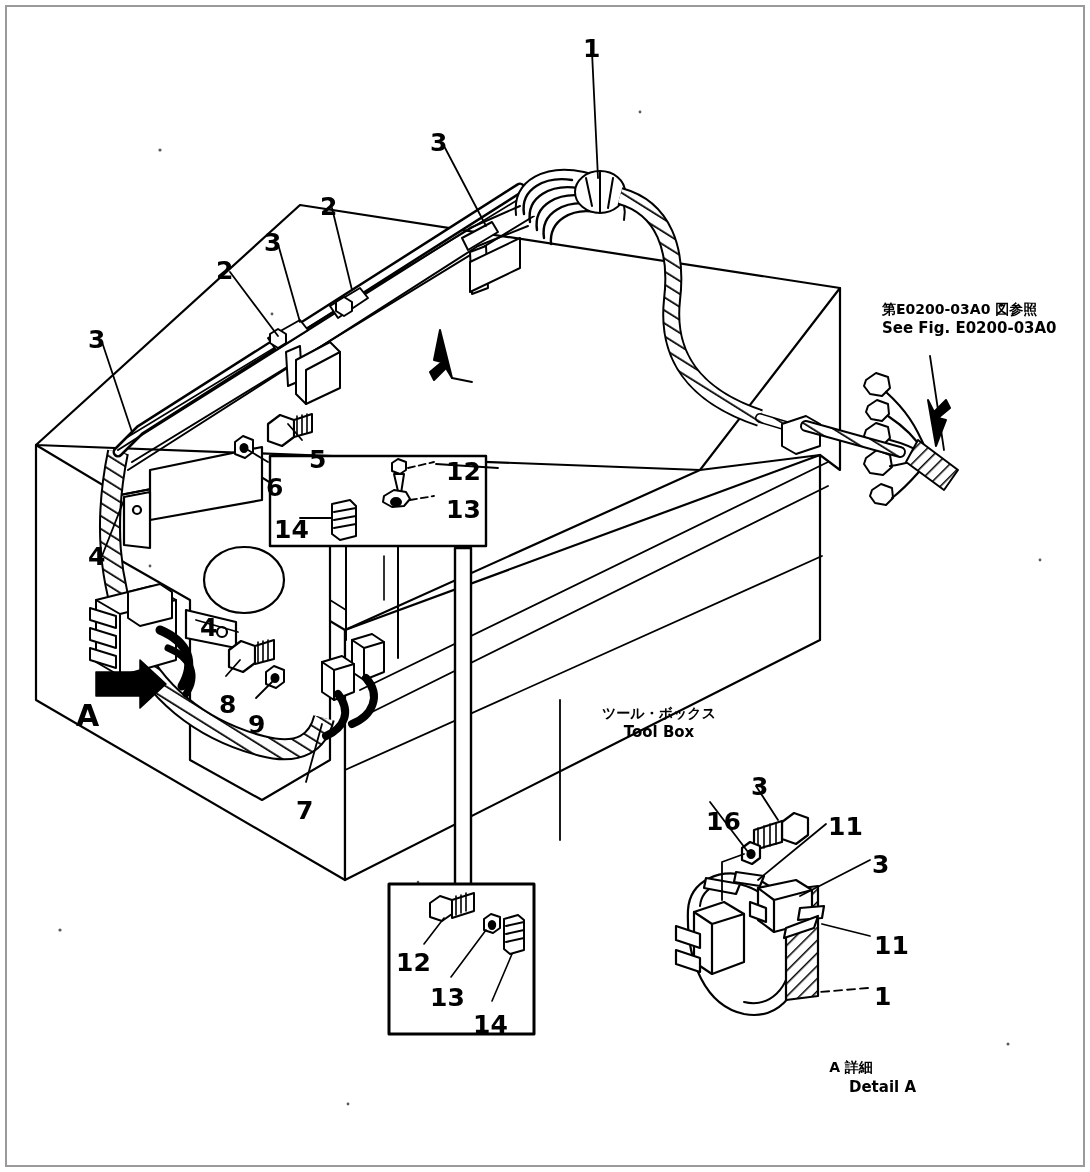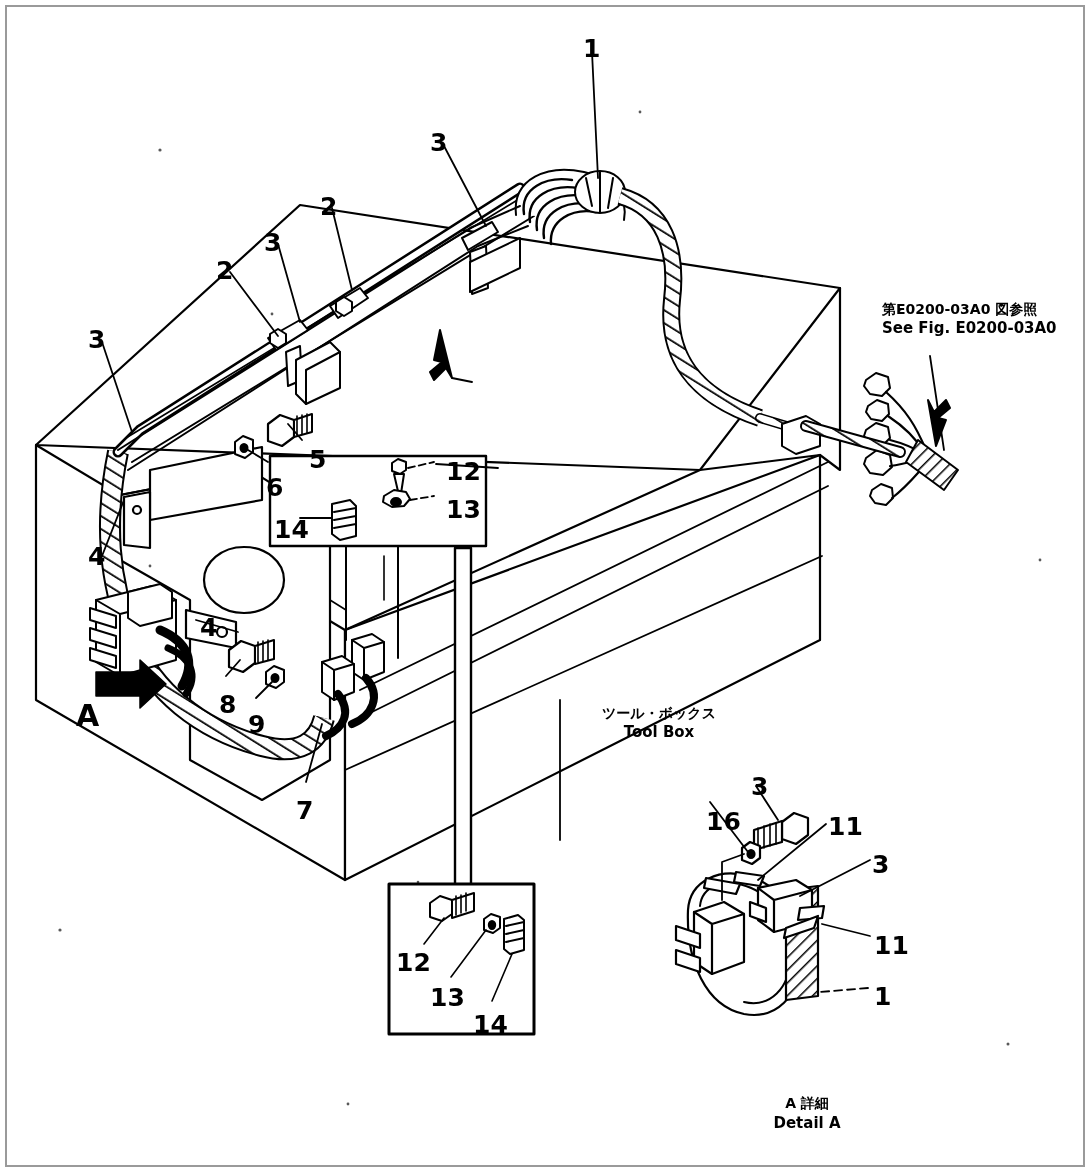--- a/index.html
+++ b/index.html
@@ -371,20 +371,20 @@
   <div style="position:absolute;left:882px;top:302px;">
     <div class="lbl capjp" style="position:relative;left:0;top:0;">第E0200-03A0 図参照</div>
     <div class="lbl cap" style="position:relative;left:0;top:2px;">See Fig. E0200-03A0</div>
   </div>
 
   <div style="position:absolute;left:584px;top:706px;width:150px;">
     <div class="lbl capjp ctr" style="position:relative;left:0;top:0;width:150px;">ツール・ボックス</div>
     <div class="lbl cap ctr" style="position:relative;left:0;top:2px;width:150px;">Tool Box</div>
   </div>
 
-  <div style="position:absolute;left:742px;top:1060px;width:130px;margin-top:36px;">
+  <div style="position:absolute;left:786px;top:1060px;width:130px;">
     <div class="lbl capjp ctr" style="position:relative;left:0;top:0;width:130px;">A 詳細</div>
-    <div class="lbl cap ctr" style="position:relative;left:0;top:3px;width:130px;">Detail A</div>
+    <div class="lbl cap ctr" style="position:relative;left:0;top:3px;width:130px;text-align:right;">Detail A</div>
   </div>
 
 
   <div id="frame"></div>
 </div>
 
 </body></html>

